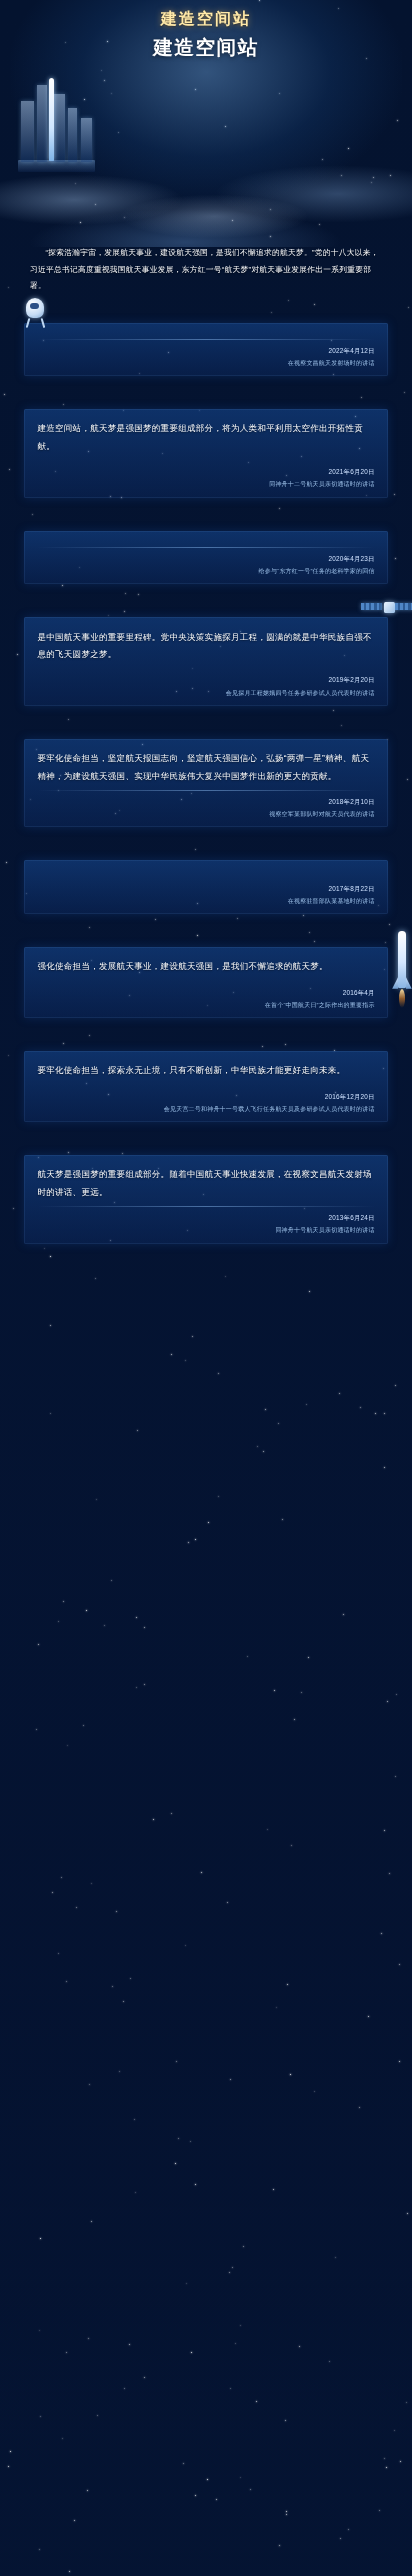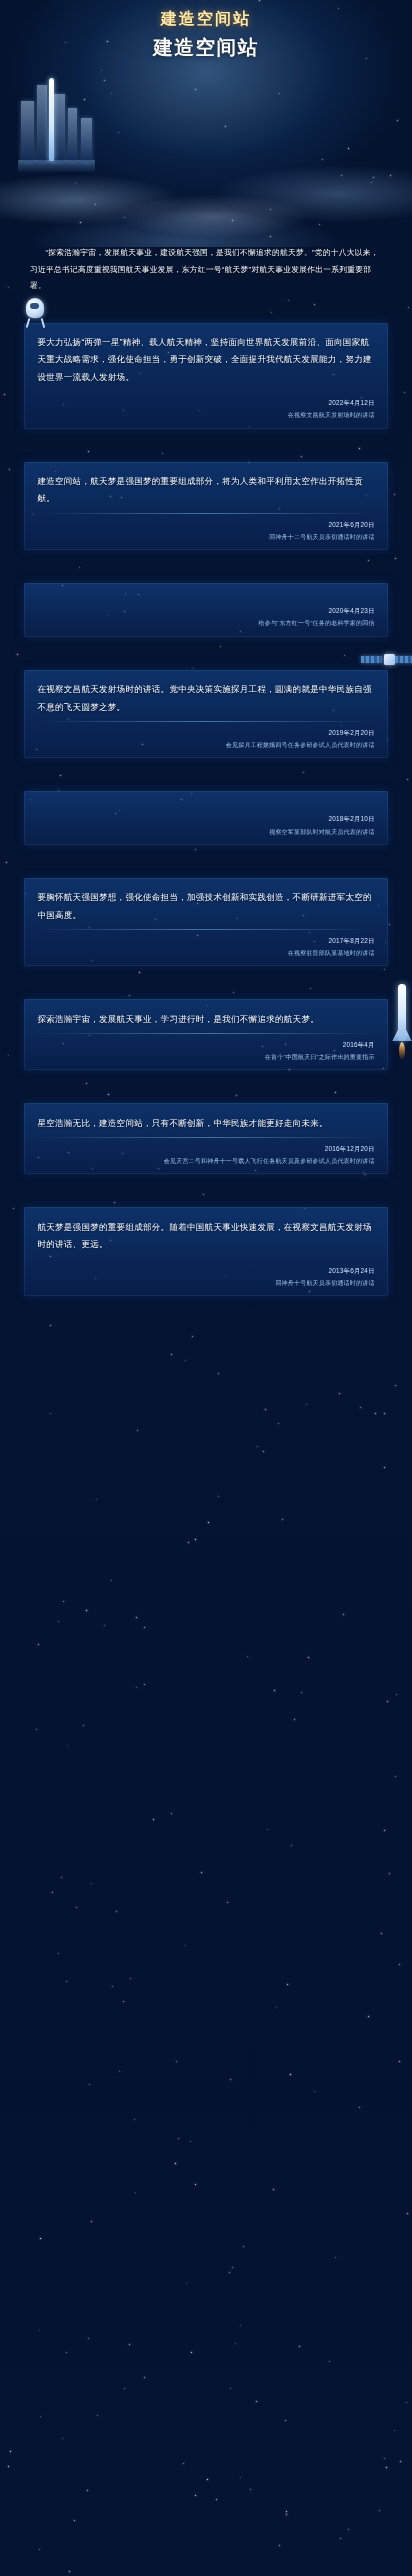--- a/index.html
+++ b/index.html
@@ -695,21 +695,20 @@
   <p class="intro">“探索浩瀚宇宙，发展航天事业，建设航天强国，是我们不懈追求的航天梦。”党的十八大以来，习近平总书记高度重视我国航天事业发展，东方红一号“航天梦”对航天事业发展作出一系列重要部署。</p>
 
   <div class="cards" id="card-list">
       <div class="card">
         <div class="sprite sprite-capsule" style="left:-5.2px;top:-30px;">
           <div class="capsule-body"></div>
           <div class="capsule-vis"></div>
           <div class="capsule-leg l"></div>
           <div class="capsule-leg r"></div>
         </div>
-        <p class="card-text">要大力弘扬“两弹一星”精神、载人航天精神，坚持面向世界航天发展前沿、面向国家航天重大战略需求，强化使命担当，勇于创新突破，全面提升我代航天发展能力，努力建设世界一流载人发射场。</p>
         <div class="card-divider"></div>
         <div class="card-date">2022年4月12日</div>
         <div class="card-source">在视察文昌航天发射场时的讲话</div>
       </div>
       <div class="card">
         <p class="card-text">建造空间站，航天梦是强国梦的重要组成部分，将为人类和平利用太空作出开拓性贡献。</p>
         <div class="card-divider"></div>
         <div class="card-date">2021年6月20日</div>
         <div class="card-source">同神舟十二号航天员亲切通话时的讲话</div>
       </div>
@@ -717,50 +716,50 @@
         <div class="card-divider"></div>
         <div class="card-date">2020年4月23日</div>
         <div class="card-source">给参与“东方红一号”任务的老科学家的回信</div>
       </div>
       <div class="card">
         <div class="sprite sprite-sat" style="right:-29px;top:-28px;">
           <div class="sat-panel l"></div>
           <div class="sat-core"></div>
           <div class="sat-panel r"></div>
         </div>
-        <p class="card-text">在视察文昌航天发射场时的讲话。党中央决策实施探月工程，圆满的就是中华民族自强不息的飞天圆梦之梦。</p>
+        <p class="card-text">是中国航天事业的重要里程碑。党中央决策实施探月工程，圆满的就是中华民族自强不息的飞天圆梦之梦。</p>
         <div class="card-divider"></div>
         <div class="card-date">2019年2月20日</div>
         <div class="card-source">会见探月工程嫦娥四号任务参研参试人员代表时的讲话</div>
       </div>
       <div class="card">
+        <p class="card-text">要牢化使命担当，坚定航天报国志向，坚定航天强国信心，弘扬“两弹一星”精神、航天精神，为建设航天强国、实现中华民族伟大复兴中国梦作出新的更大的贡献。</p>
         <div class="card-divider"></div>
         <div class="card-date">2018年2月10日</div>
         <div class="card-source">视察空军某部队时对航天员代表的讲话</div>
       </div>
       <div class="card">
-        <p class="card-text">要胸怀航天强国梦想，强化使命担当，加强技术创新和实践创造，不断研新进军太空的中国高度。</p>
         <div class="card-divider"></div>
         <div class="card-date">2017年8月22日</div>
         <div class="card-source">在视察驻晋部队某基地时的讲话</div>
       </div>
       <div class="card">
         <div class="sprite sprite-rocket2" style="right:-32px;top:-15.5px;">
           <div class="r2-body"></div>
           <div class="r2-fin l"></div>
           <div class="r2-fin r"></div>
           <div class="r2-flame"></div>
         </div>
-        <p class="card-text">探索浩瀚宇宙，发展航天事业，学习进行时，是我们不懈追求的航天梦。</p>
+        <p class="card-text">强化使命担当，发展航天事业，建设航天强国，是我们不懈追求的航天梦。</p>
         <div class="card-divider"></div>
         <div class="card-date">2016年4月</div>
         <div class="card-source">在首个“中国航天日”之际作出的重要指示</div>
       </div>
       <div class="card">
-        <p class="card-text">星空浩瀚无比，建造空间站，只有不断创新，中华民族才能更好走向未来。</p>
+        <p class="card-text">要牢化使命担当，探索永无止境，只有不断创新，中华民族才能更好走向未来。</p>
         <div class="card-divider"></div>
         <div class="card-date">2016年12月20日</div>
         <div class="card-source">会见天宫二号和神舟十一号载人飞行任务航天员及参研参试人员代表时的讲话</div>
       </div>
       <div class="card">
         <p class="card-text">航天梦是强国梦的重要组成部分。随着中国航天事业快速发展，在视察文昌航天发射场时的讲话、更远。</p>
         <div class="card-divider"></div>
         <div class="card-date">2013年6月24日</div>
         <div class="card-source">同神舟十号航天员亲切通话时的讲话</div>
       </div>

